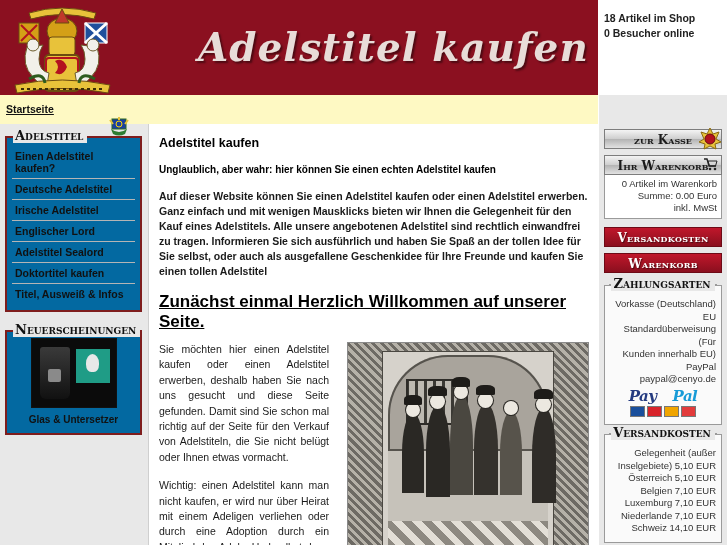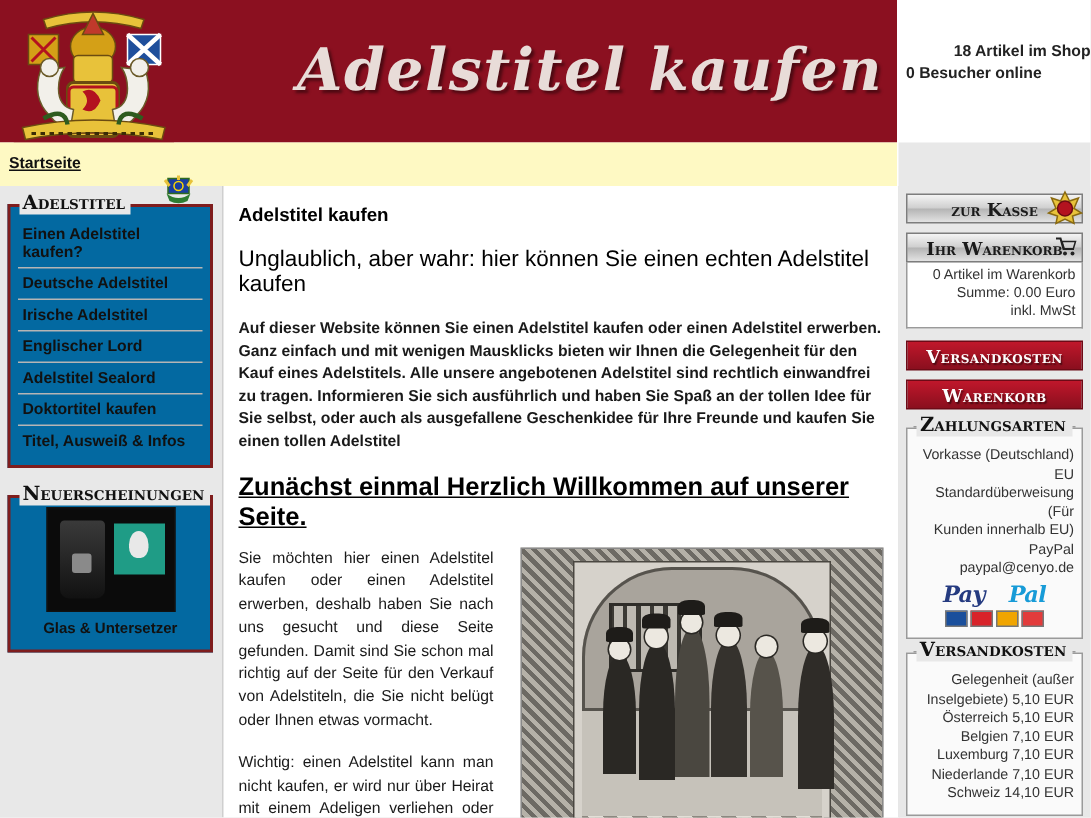--- a/index.html
+++ b/index.html
@@ -29,21 +29,21 @@
   }
 
   
   .topright{
     position:absolute;left:598px;top:0;width:129px;height:95px;
     background:#fff;
   }
   .topright .line{
     font-size:10.5px;font-weight:bold;color:#222;margin-left:6px;
   }
-  .topright .line:first-child{padding-top:28px;text-align:right;}
+  .topright .line:first-child{padding-top:12px;}
   .topright .line+.line{margin-top:3px;}
 
   
   .crumbbar{
     position:absolute;left:0;top:95px;width:598px;height:29px;
     background:#fef9c3;border-bottom:1px solid #c9c9c9;
   }
   .crumbbar .crumb{
     font-size:10.5px;font-weight:bold;color:#111;
     padding:8px 0 0 6px;display:inline-block;
@@ -121,21 +121,21 @@
   .newscap{
     display:block;margin-top:6px;font-size:10px;font-weight:bold;color:#111;
   }
 
   
   .main{padding:12px 8px 0 10px;}
   h1.maintitle{
     margin:0 0 14px 0;font-size:12.5px;font-weight:bold;color:#000;
   }
   h2.subtitle{
-    margin:0 0 14px 0;font-size:15px;font-weight:normal;color:#000;
+    margin:0 0 14px 0;font-size:10px;font-weight:bold;color:#000;
   }
   p.intro{
     margin:0 0 13px 0;font-size:10.5px;font-weight:bold;line-height:15px;
     color:#1a1a1a;
   }
   h3.welcome{
     margin:0 0 10px 0;font-size:17px;font-weight:bold;color:#000;text-decoration:underline;
   }
   .twocol{position:relative;margin-top:4px;}
   .textcol{

